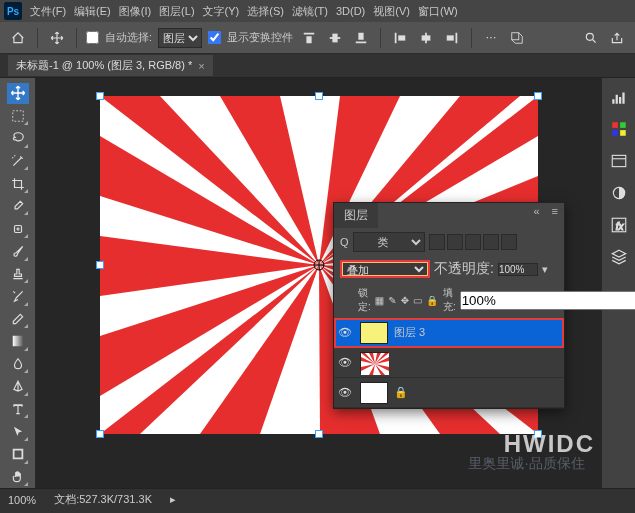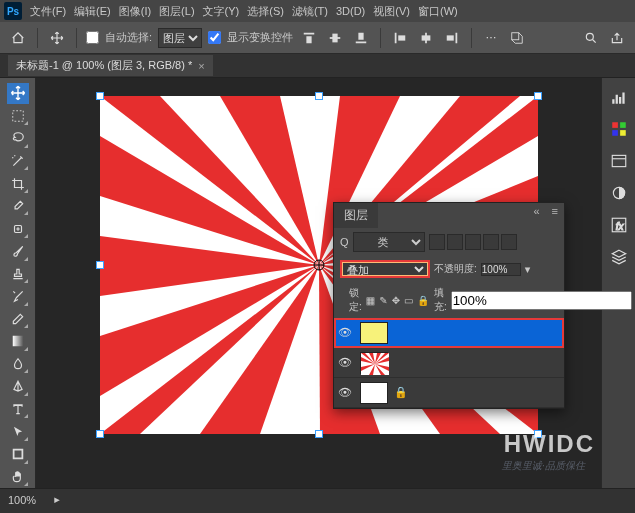--- a/index.html
+++ b/index.html
@@ -29,33 +29,33 @@
 .statusbar { height: 22px; background: #323232; border-top: 1px solid #222; display: flex; align-items: center; padding: 0 8px; gap: 18px; color: #ccc; }
 .layers-panel { position: absolute; left: 333px; top: 202px; width: 232px; background: #454545; border: 1px solid #222; box-shadow: 0 4px 12px rgba(0,0,0,0.5); }
 .lp-tab { background: #3a3a3a; padding: 4px 10px; font-size: 12px; display: inline-block; }
 .lp-close { float: right; padding: 2px 6px; color: #bbb; }
 .lp-search { padding: 4px 6px; display: flex; align-items: center; gap: 4px; }
 .lp-search .srch { background: #3a3a3a; border: 1px solid #2a2a2a; color: #ccc; padding: 2px 20px; width: 72px; font-size: 11px; }
 .lp-filter { display: flex; gap: 2px; }
 .lp-filter .fb { width: 16px; height: 16px; background: #3a3a3a; border: 1px solid #2a2a2a; }
 .lp-blend { padding: 4px 6px; display: flex; align-items: center; gap: 4px; }
 .lp-blend select { background: #3a3a3a; color: #ddd; border: 3px solid #fdba74; width: 90px; height: 18px; font-size: 11px; }
-.lp-blend .lbl { font-size: 10px; }
+.lp-blend .lbl { font-size: 14px; }
 .lp-blend input { width: 40px; background: #3a3a3a; border: 1px solid #2a2a2a; color: #ddd; font-size: 10px; }
-.lp-lock { padding: 4px 15px; display: flex; align-items: center; gap: 4px; font-size: 10px; }
+.lp-lock { padding: 4px 24px; display: flex; align-items: center; gap: 4px; font-size: 10px; }
 .lp-lock .lk { width: 14px; height: 14px; display: flex; align-items: center; justify-content: center; }
 .layer-list { background: #3a3a3a; }
 .layer-row { display: flex; align-items: center; height: 30px; border-bottom: 1px solid #2e2e2e; padding: 0 4px; gap: 6px; }
 .layer-row.sel { background: #0a64d6; }
 .layer-row .eye { width: 16px; color: #ddd; }
 .layer-row .thumb { width: 28px; height: 22px; border: 1px solid #222; }
 .layer-row .lname { flex: 1; font-size: 11px; }
 .hl-red { outline: 2px solid #e63939; outline-offset: -2px; }
 .watermark { position: absolute; right: 40px; bottom: 55px; color: rgba(255,255,255,0.75); font-size: 24px; font-weight: bold; letter-spacing: 2px; pointer-events: none; }
-.watermark2 { position: absolute; right: 50px; bottom: 40px; color: rgba(200,220,255,0.3); font-size: 10px; pointer-events: none; font-style: italic; }
+.watermark2 { position: absolute; right: 50px; bottom: 40px; color: rgba(200,220,255,0.3); font-size: 14px; pointer-events: none; }
 svg { display: block; }
 </style>
 </head>
 <body>
 
 <div class="menubar">
   <div class="logo">Ps</div>
   <span>文件(F)</span>
   <span>编辑(E)</span>
   <span>图像(I)</span>
@@ -329,20 +329,21 @@
     <div class="ricn">
         <svg width="18" height="18" viewBox="0 0 16 16" fill="none" stroke="currentColor">
           <path d="M8 2l6 3-6 3-6-3 6-3zM2 8l6 3 6-3M2 11l6 3 6-3"></path>
         </svg>
       </div>
   </div>
 </div>
 
 <div class="statusbar">
   <span>100%</span>
+  <span>文档:527.3K/731.3K</span>
   <span>▸</span>
 </div>
 
 <div class="layers-panel">
   <div>
     <span class="lp-tab">图层</span>
     <span class="lp-close">≡</span>
     <span class="lp-close">«</span>
   </div>
   <div class="lp-search">
@@ -370,20 +371,21 @@
     <div class="lk">▭</div>
     <div class="lk">🔒</div>
     <span class="lbl">填充:</span>
     <input value="100%" style="">
     <span>▾</span>
   </div>
   <div class="layer-list">
     <div class="layer-row sel hl-red">
       <div class="eye">👁</div>
       <div class="thumb" style="background:#f7f27a"></div>
+      <div class="lname">图层 3</div>
     </div>
     <div class="layer-row">
       <div class="eye">👁</div>
       <div class="thumb">
         <svg width="28" height="22" viewBox="0 0 28 22">
             <rect width="28" height="22" fill="#fff"></rect>
             <g fill="#e62e2e">
               <path d="M14 11L0 0h4zM14 11L8 0h4zM14 11L16 0h4zM14 11L24 0h4zM14 11L28 4v4zM14 11L28 14v4zM14 11L24 22h-4zM14 11L12 22H8zM14 11L0 18v-4zM14 11L0 8V4z"></path>
             </g>
           </svg>

